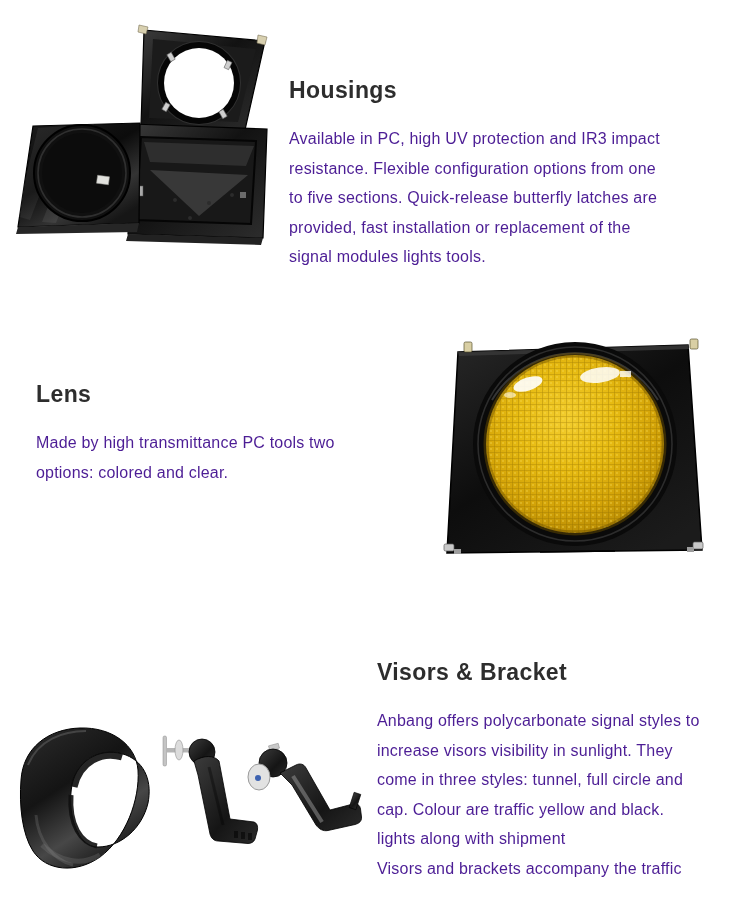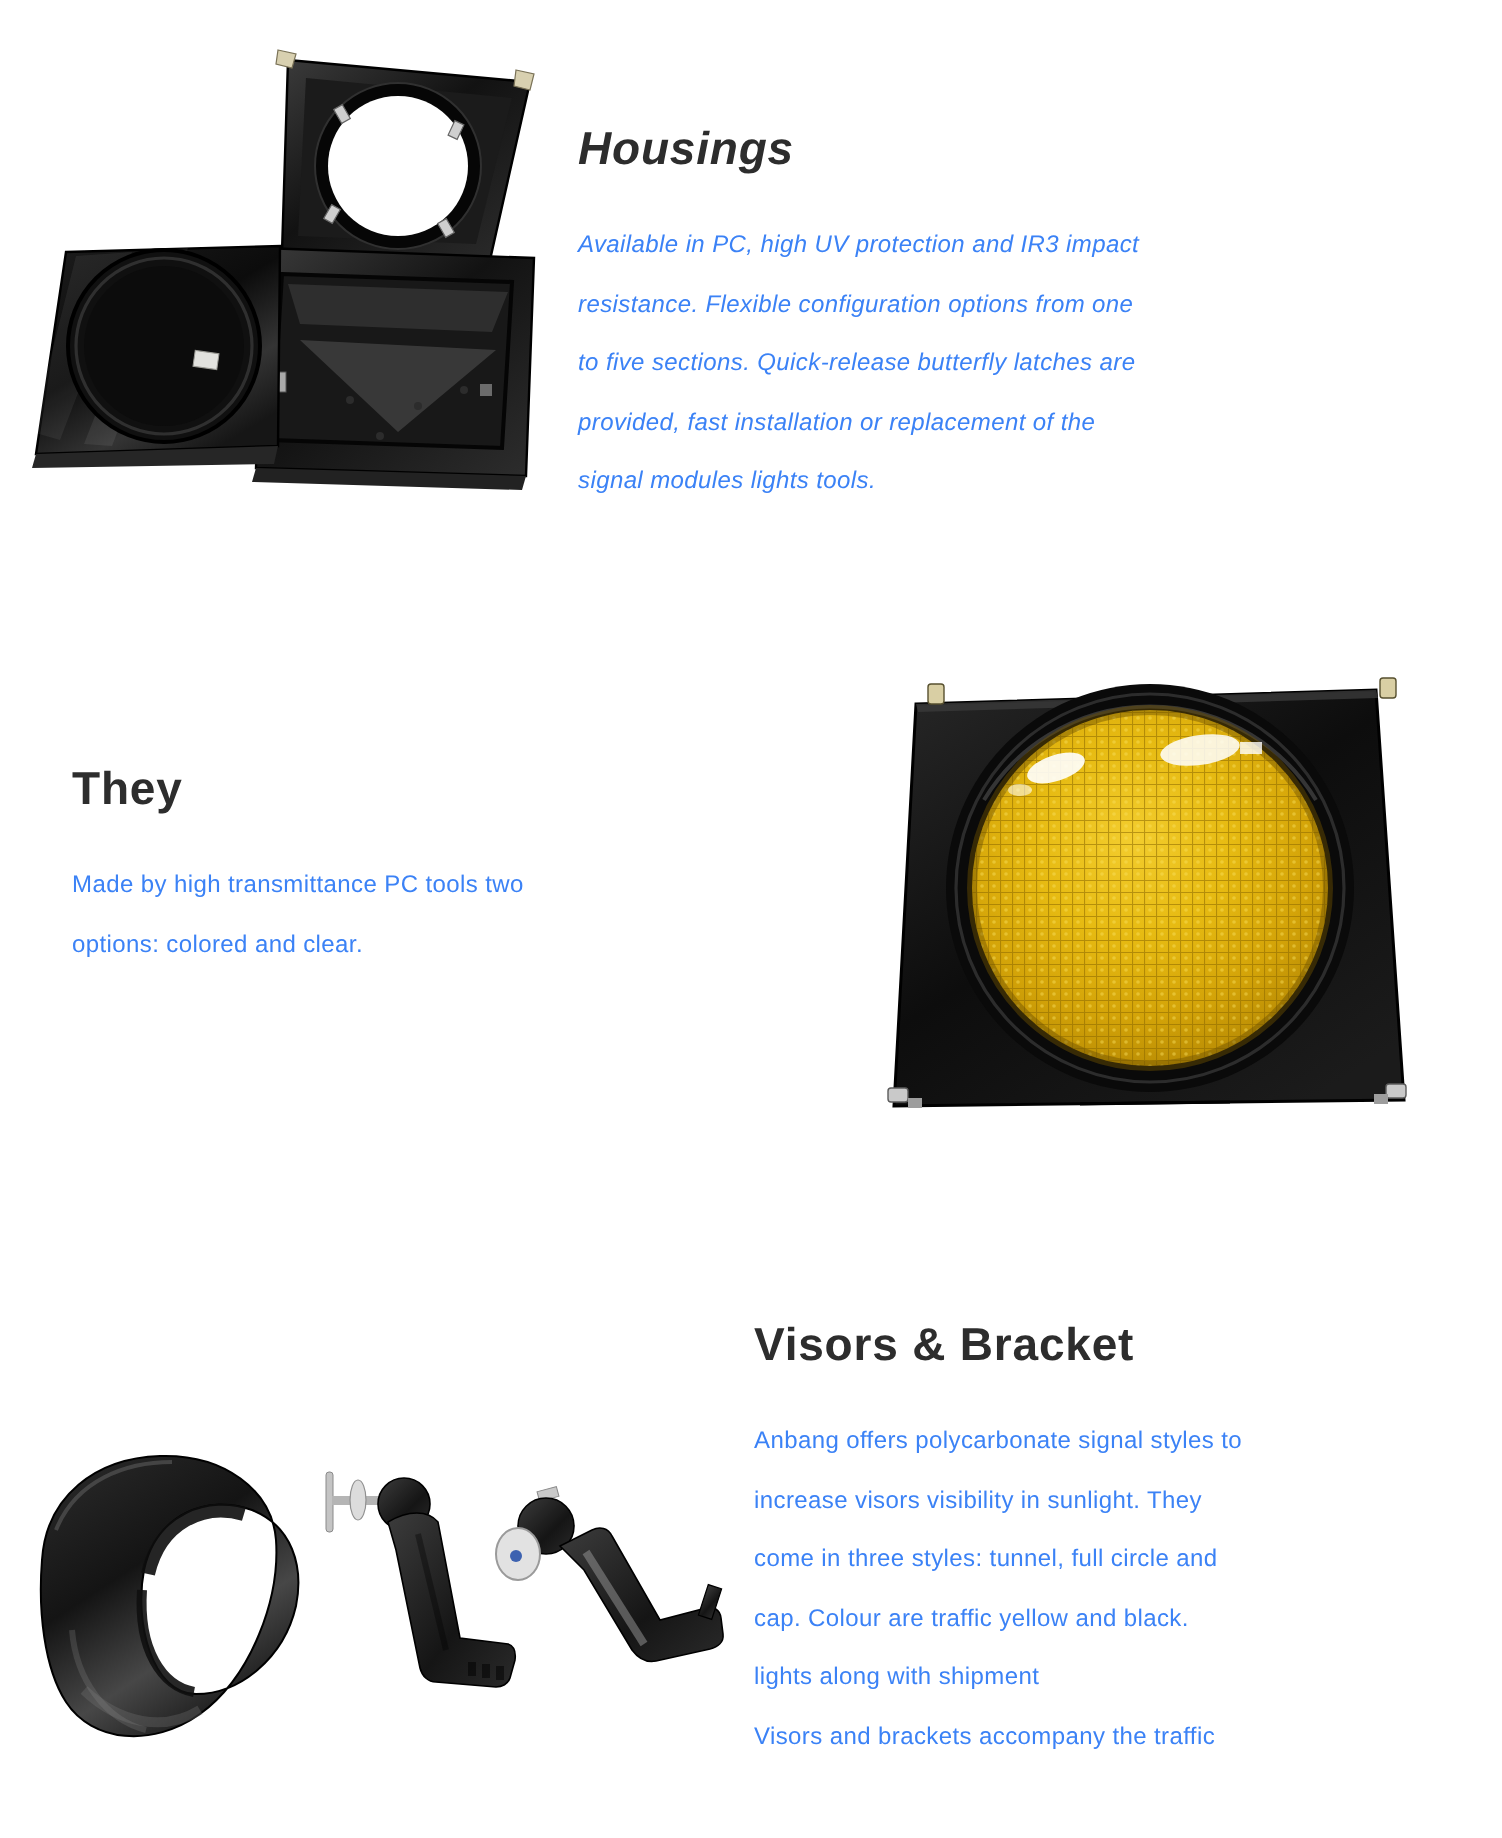--- a/index.html
+++ b/index.html
@@ -9,32 +9,32 @@
     background:#ffffff;
     font-family:"Liberation Sans","DejaVu Sans",sans-serif;
     overflow:hidden;
   }
   .photo{position:absolute;margin:0;}
   #housings-photo{left:8px;top:14px;width:280px;height:233px;}
   #lens-photo{left:440px;top:338px;width:272px;height:222px;}
   #visors-photo{left:8px;top:695px;width:355px;height:200px;}
 
   .textblock{position:absolute;}
-  #housings-text{left:289px;top:60px;width:440px;font-style:italic;}
+  #housings-text{left:289px;top:76px;width:440px;}
   #lens-text{left:36px;top:380px;width:400px;}
   #visors-text{left:377px;top:658px;width:370px;}
 
   .sec-title{
     margin:0 0 20px 0;
     font-size:23px;line-height:28px;font-weight:700;
     color:#2d2d2d;letter-spacing:.4px;
   }
   .sec-body{margin:0;}
   .text-line{
-    font-size:12px;line-height:29.5px;color:#3b82f6;
+    font-size:16px;line-height:29.5px;color:#4c1d95;
     letter-spacing:.2px;white-space:nowrap;
   }
   svg{display:block;}
 </style>
 </head>
 <body>
 
 <div class="page">
 
   <figure class="photo" id="housings-photo">
@@ -101,21 +101,21 @@
     <div class="sec-body">
         <div class="text-line">Available in PC, high UV protection and IR3 impact</div>
         <div class="text-line">resistance. Flexible configuration options from one</div>
         <div class="text-line">to five sections. Quick-release butterfly latches are</div>
         <div class="text-line">provided, fast installation or replacement of the</div>
         <div class="text-line">signal modules lights tools.</div>
       </div>
   </div>
 
   <div class="textblock" id="lens-text">
-    <h2 class="sec-title">They</h2>
+    <h2 class="sec-title">Lens</h2>
     <div class="sec-body">
         <div class="text-line">Made by high transmittance PC tools two</div>
         <div class="text-line">options: colored and clear.</div>
       </div>
   </div>
 
   <figure class="photo" id="lens-photo">
     <svg width="272" height="222" viewBox="0 0 272 222">
       <defs>
         <linearGradient id="gDark2" x1="0" y1="0" x2="0.8" y2="1">

